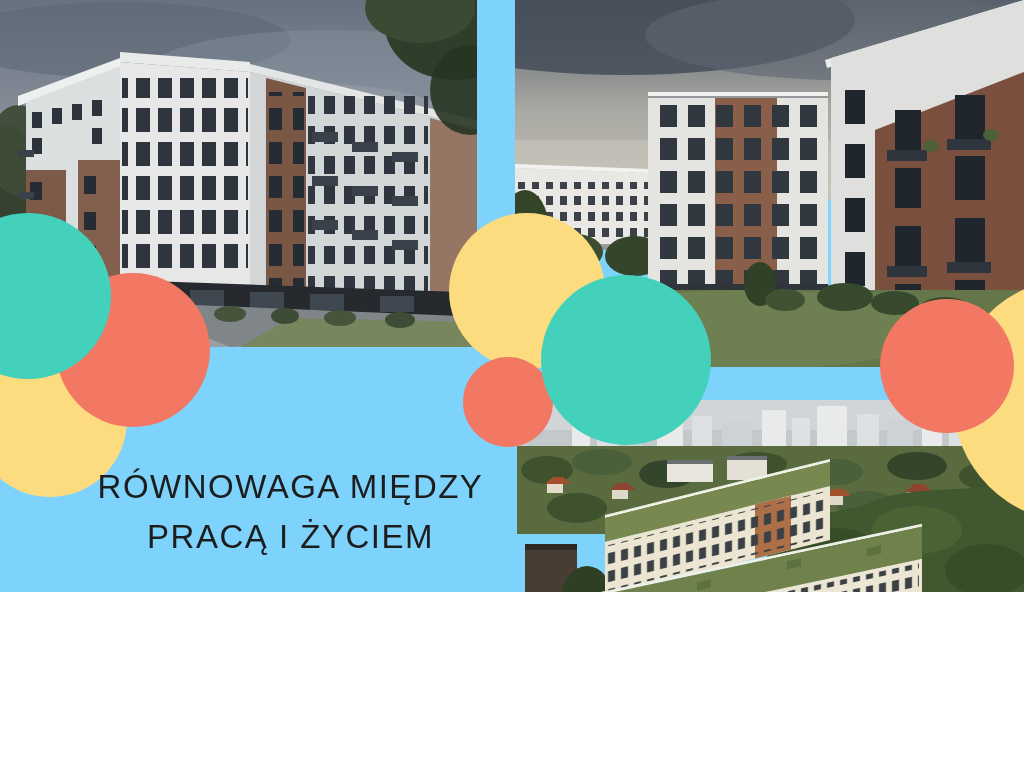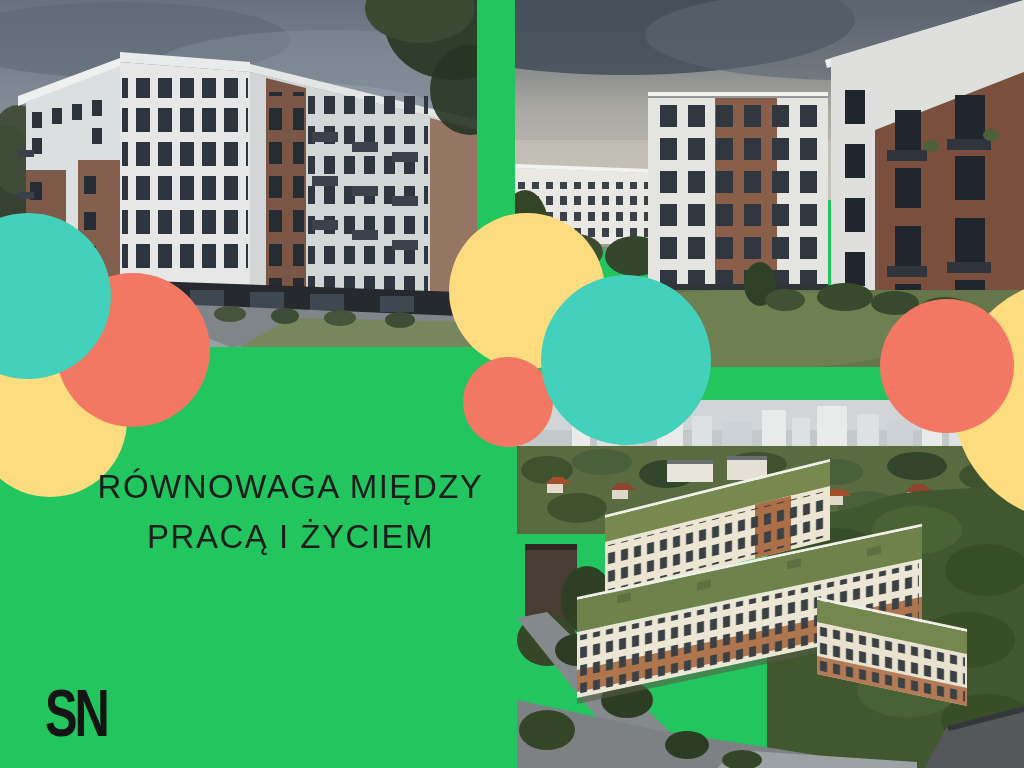--- a/index.html
+++ b/index.html
@@ -1,17 +1,17 @@
 <!DOCTYPE html>
 <html><head>
 <meta charset="utf-8">
 <style>
   html,body{margin:0;padding:0;background:#fff;}
   .poster{
-    position:relative;width:1024px;height:768px;background:#22c55e;
+    position:relative;width:1024px;height:592px;background:#7dd3fc;
     overflow:hidden;font-family:"Liberation Sans",sans-serif;
   }
   figure{margin:0;padding:0;}
   .photo{position:absolute;overflow:hidden;z-index:1;}
   .photo svg{display:block;width:100%;height:100%;}
   .photo-1{left:0;top:0;width:477px;height:347px;}
   .photo-2{left:515px;top:0;width:509px;height:367px;}
   .photo-3{left:517px;top:400px;width:507px;height:368px;}
 
   .circle{position:absolute;border-radius:50%;}

